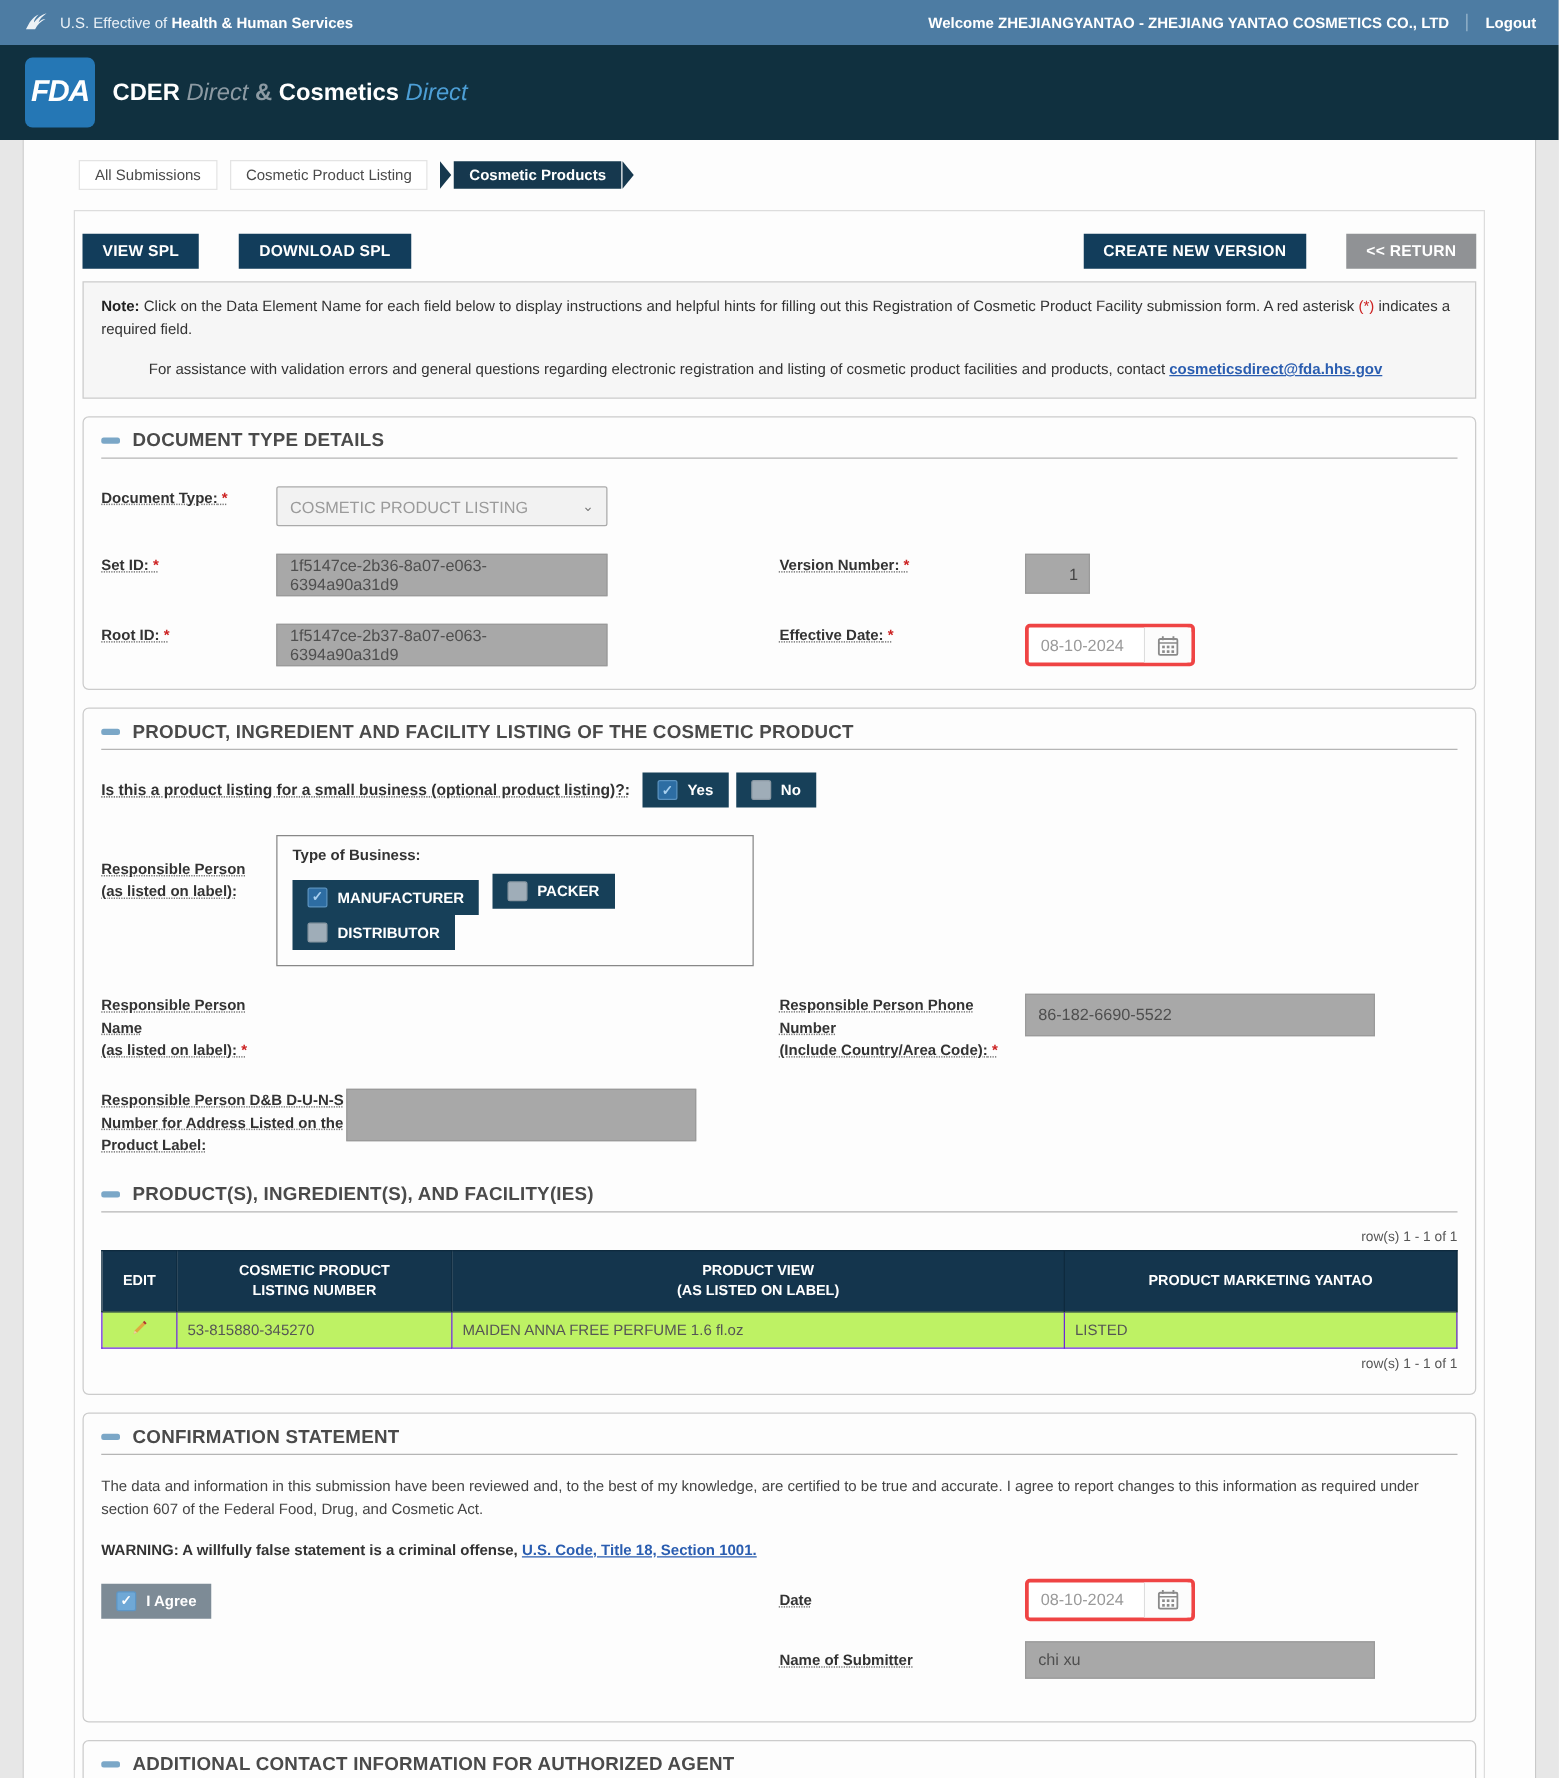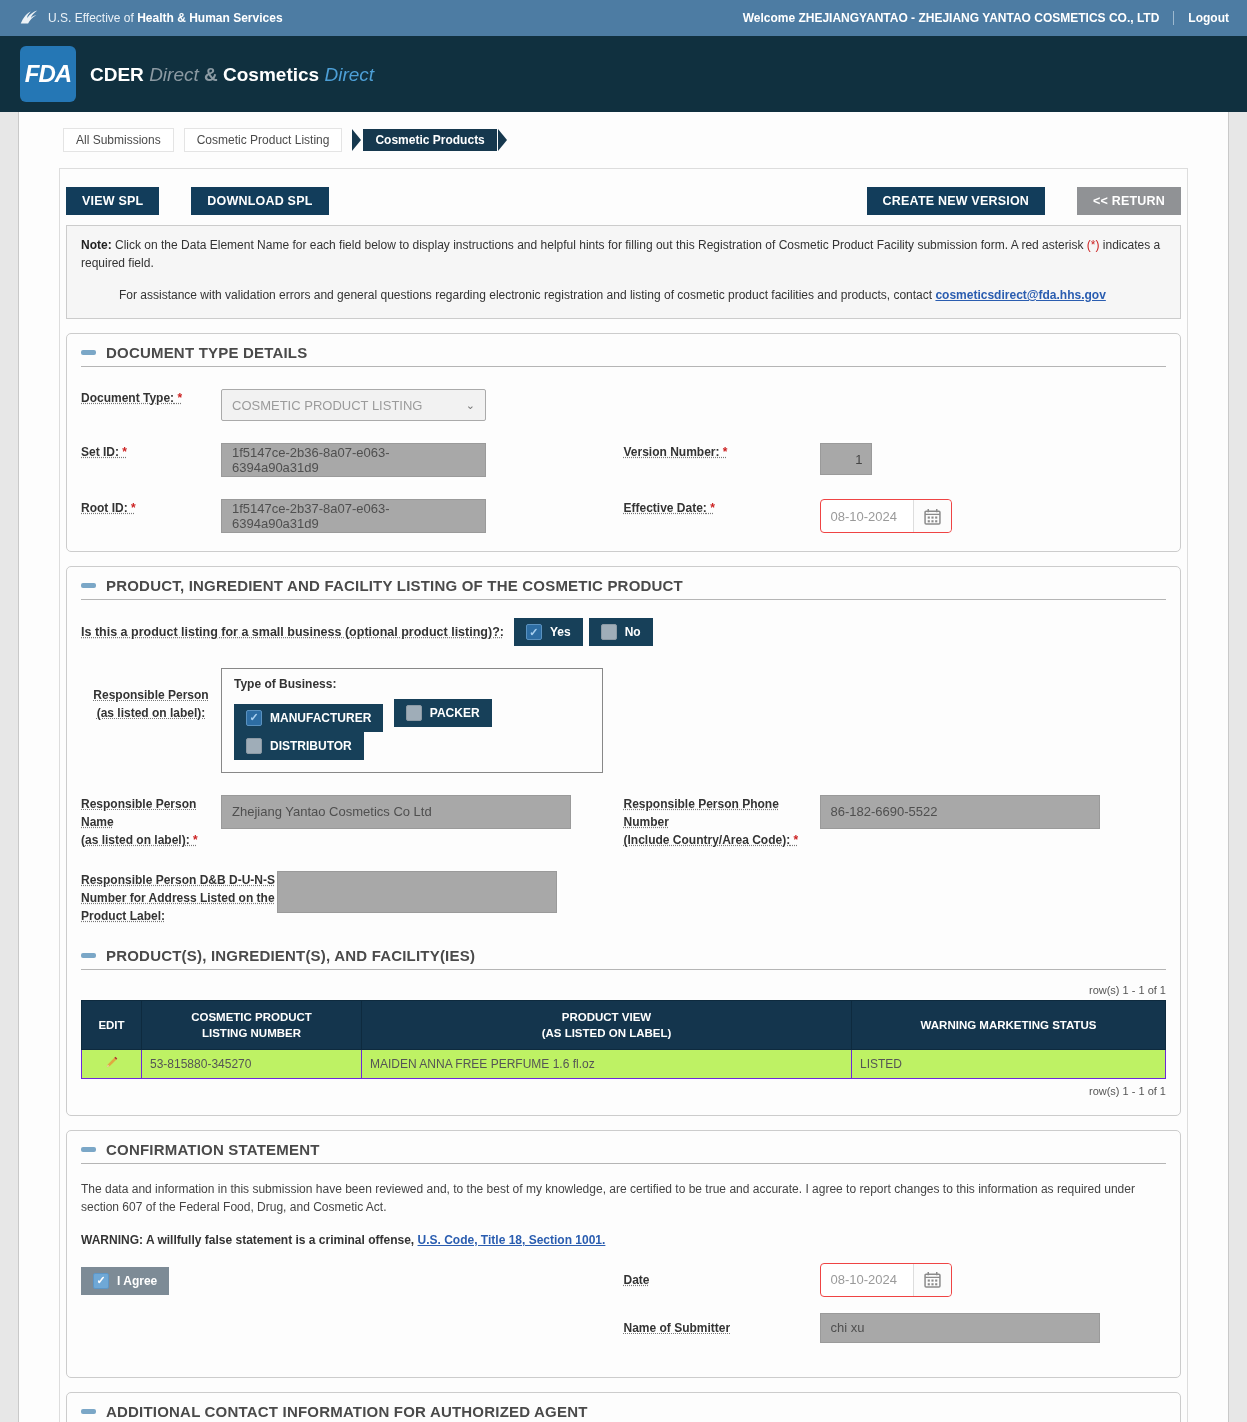--- a/index.html
+++ b/index.html
@@ -63,21 +63,21 @@
   .half { display:flex; width:50%; }
   .flabel { font-size:12px; font-weight:bold; color:#333; width:140px; flex-shrink:0; line-height:1.5; cursor:pointer; }
   .flabel .u, .flabel-w .u { text-decoration:underline; text-decoration-style:dotted; text-decoration-color:#777; }
   .flabel-w { font-size:12px; font-weight:bold; color:#333; width:196px; flex-shrink:0; line-height:1.5; cursor:pointer; }
   .req::after { content:" *"; color:#cc2222; font-weight:bold; }
   .gray-input { background:#a8a8a8; border:1px solid #9a9a9a; color:#4f4f4f; font-size:13px; padding:7px 10px; height:34px; display:flex; align-items:center; }
   .w350 { width:350px; } .w280 { width:280px; } .w265 { width:265px; }
   .select-box { width:265px; height:32px; background:#f2f2f2; border:1px solid #aaa; border-radius:2px; color:#9b9b9b; font-size:13px; display:flex; align-items:center; justify-content:space-between; padding:0 10px; cursor:pointer; }
   .chev { color:#777; font-size:11px; }
   .ver-box { width:52px; height:32px; background:#a8a8a8; border:1px solid #9a9a9a; color:#444; font-size:13px; display:flex; align-items:center; justify-content:flex-end; padding:0 8px; }
-  .date-wrap { display:flex; align-items:center; border:1px solid #ef4444; border-radius:4px; background:#fff; height:34px; }
+  .date-wrap { display:flex; align-items:center; border:3px solid #ef4444; border-radius:4px; background:#fff; height:34px; }
   .date-input { width:92px; color:#9a9a9a; font-size:13px; padding:0 10px; }
   .cal-btn { width:38px; height:100%; border-left:1px solid #ddd; display:flex; align-items:center; justify-content:center; cursor:pointer; background:#fcfcfc; border-radius:0 4px 4px 0; }
 
   
   .chip { background:#174059; color:#fff; font-size:12px; font-weight:bold; display:inline-flex; align-items:center; gap:8px; padding:6px 12px; margin-right:6px; cursor:pointer; }
   .cb { width:16px; height:16px; border-radius:2px; display:inline-flex; align-items:center; justify-content:center; font-size:11px; }
   .cb-checked { background:#2d6da3; color:#a9d0ef; border:1px solid #5a92c0; }
   .cb-unchecked { background:#9fadb8; border:1px solid #8b99a4; }
   .cb-agree { background:#6fa8d6; color:#fff; border:1px solid #5d96c6; }
   .agree-chip { background:#7d8b96; }
@@ -236,21 +236,21 @@
             <span>Yes</span>
           </span>
           <span class="chip">
             <span class="cb cb-unchecked"></span>
             <span>No</span>
           </span>
         </span>
       </div>
 
       <div class="frow">
-        <span class="flabel" style="padding-top:18px;text-align:center;">
+        <span class="flabel" style="padding-top:18px;">
           <span class="u">Responsible Person</span><br>
           <span class="u">(as listed on label):</span>
         </span>
         <div class="tob-box">
           <div class="tob-label">Type of Business:</div>
           <span class="chip">
             <span class="cb cb-checked">✓</span>
             <span>MANUFACTURER</span>
           </span>
           <span class="chip">
@@ -263,21 +263,20 @@
           </span>
         </div>
       </div>
 
       <div class="frow">
         <div class="half">
           <span class="flabel">
             <span class="u">Responsible Person Name</span><br>
             <span class="u req">(as listed on label):</span>
           </span>
-          <div class="gray-input w350">Zhejiang Yantao Cosmetics Co Ltd</div>
         </div>
         <div class="half">
           <span class="flabel-w">
             <span class="u">Responsible Person Phone Number</span><br>
             <span class="u req">(Include Country/Area Code):</span>
           </span>
           <div class="gray-input w280">86-182-6690-5522</div>
         </div>
       </div>
 
@@ -296,21 +295,21 @@
       </div>
 
       <div class="rows-info">row(s) 1 - 1 of 1</div>
 
       <table class="products">
         <thead>
           <tr>
             <th class="col-edit"><span>EDIT</span></th>
             <th class="col-num"><span>COSMETIC PRODUCT</span><br><span>LISTING NUMBER</span></th>
             <th class="col-name"><span>PRODUCT VIEW</span><br><span>(AS LISTED ON LABEL)</span></th>
-            <th><span>WARNING MARKETING STATUS</span></th>
+            <th><span>PRODUCT MARKETING YANTAO</span></th>
           </tr>
         </thead>
         <tbody>
           <tr>
             <td class="td-edit">
               <span>
                 <svg width="15" height="15" viewBox="0 0 16 16">
                     <path d="M3 13 L4 10 L11 3 L13 5 L6 12 Z" fill="#dfa940"></path>
                     <path d="M11 3 L12.2 1.8 L14.2 3.8 L13 5 Z" fill="#b03030"></path>
                     <path d="M3 13 L4 10 L6 12 Z" fill="#e8d3a0"></path>

